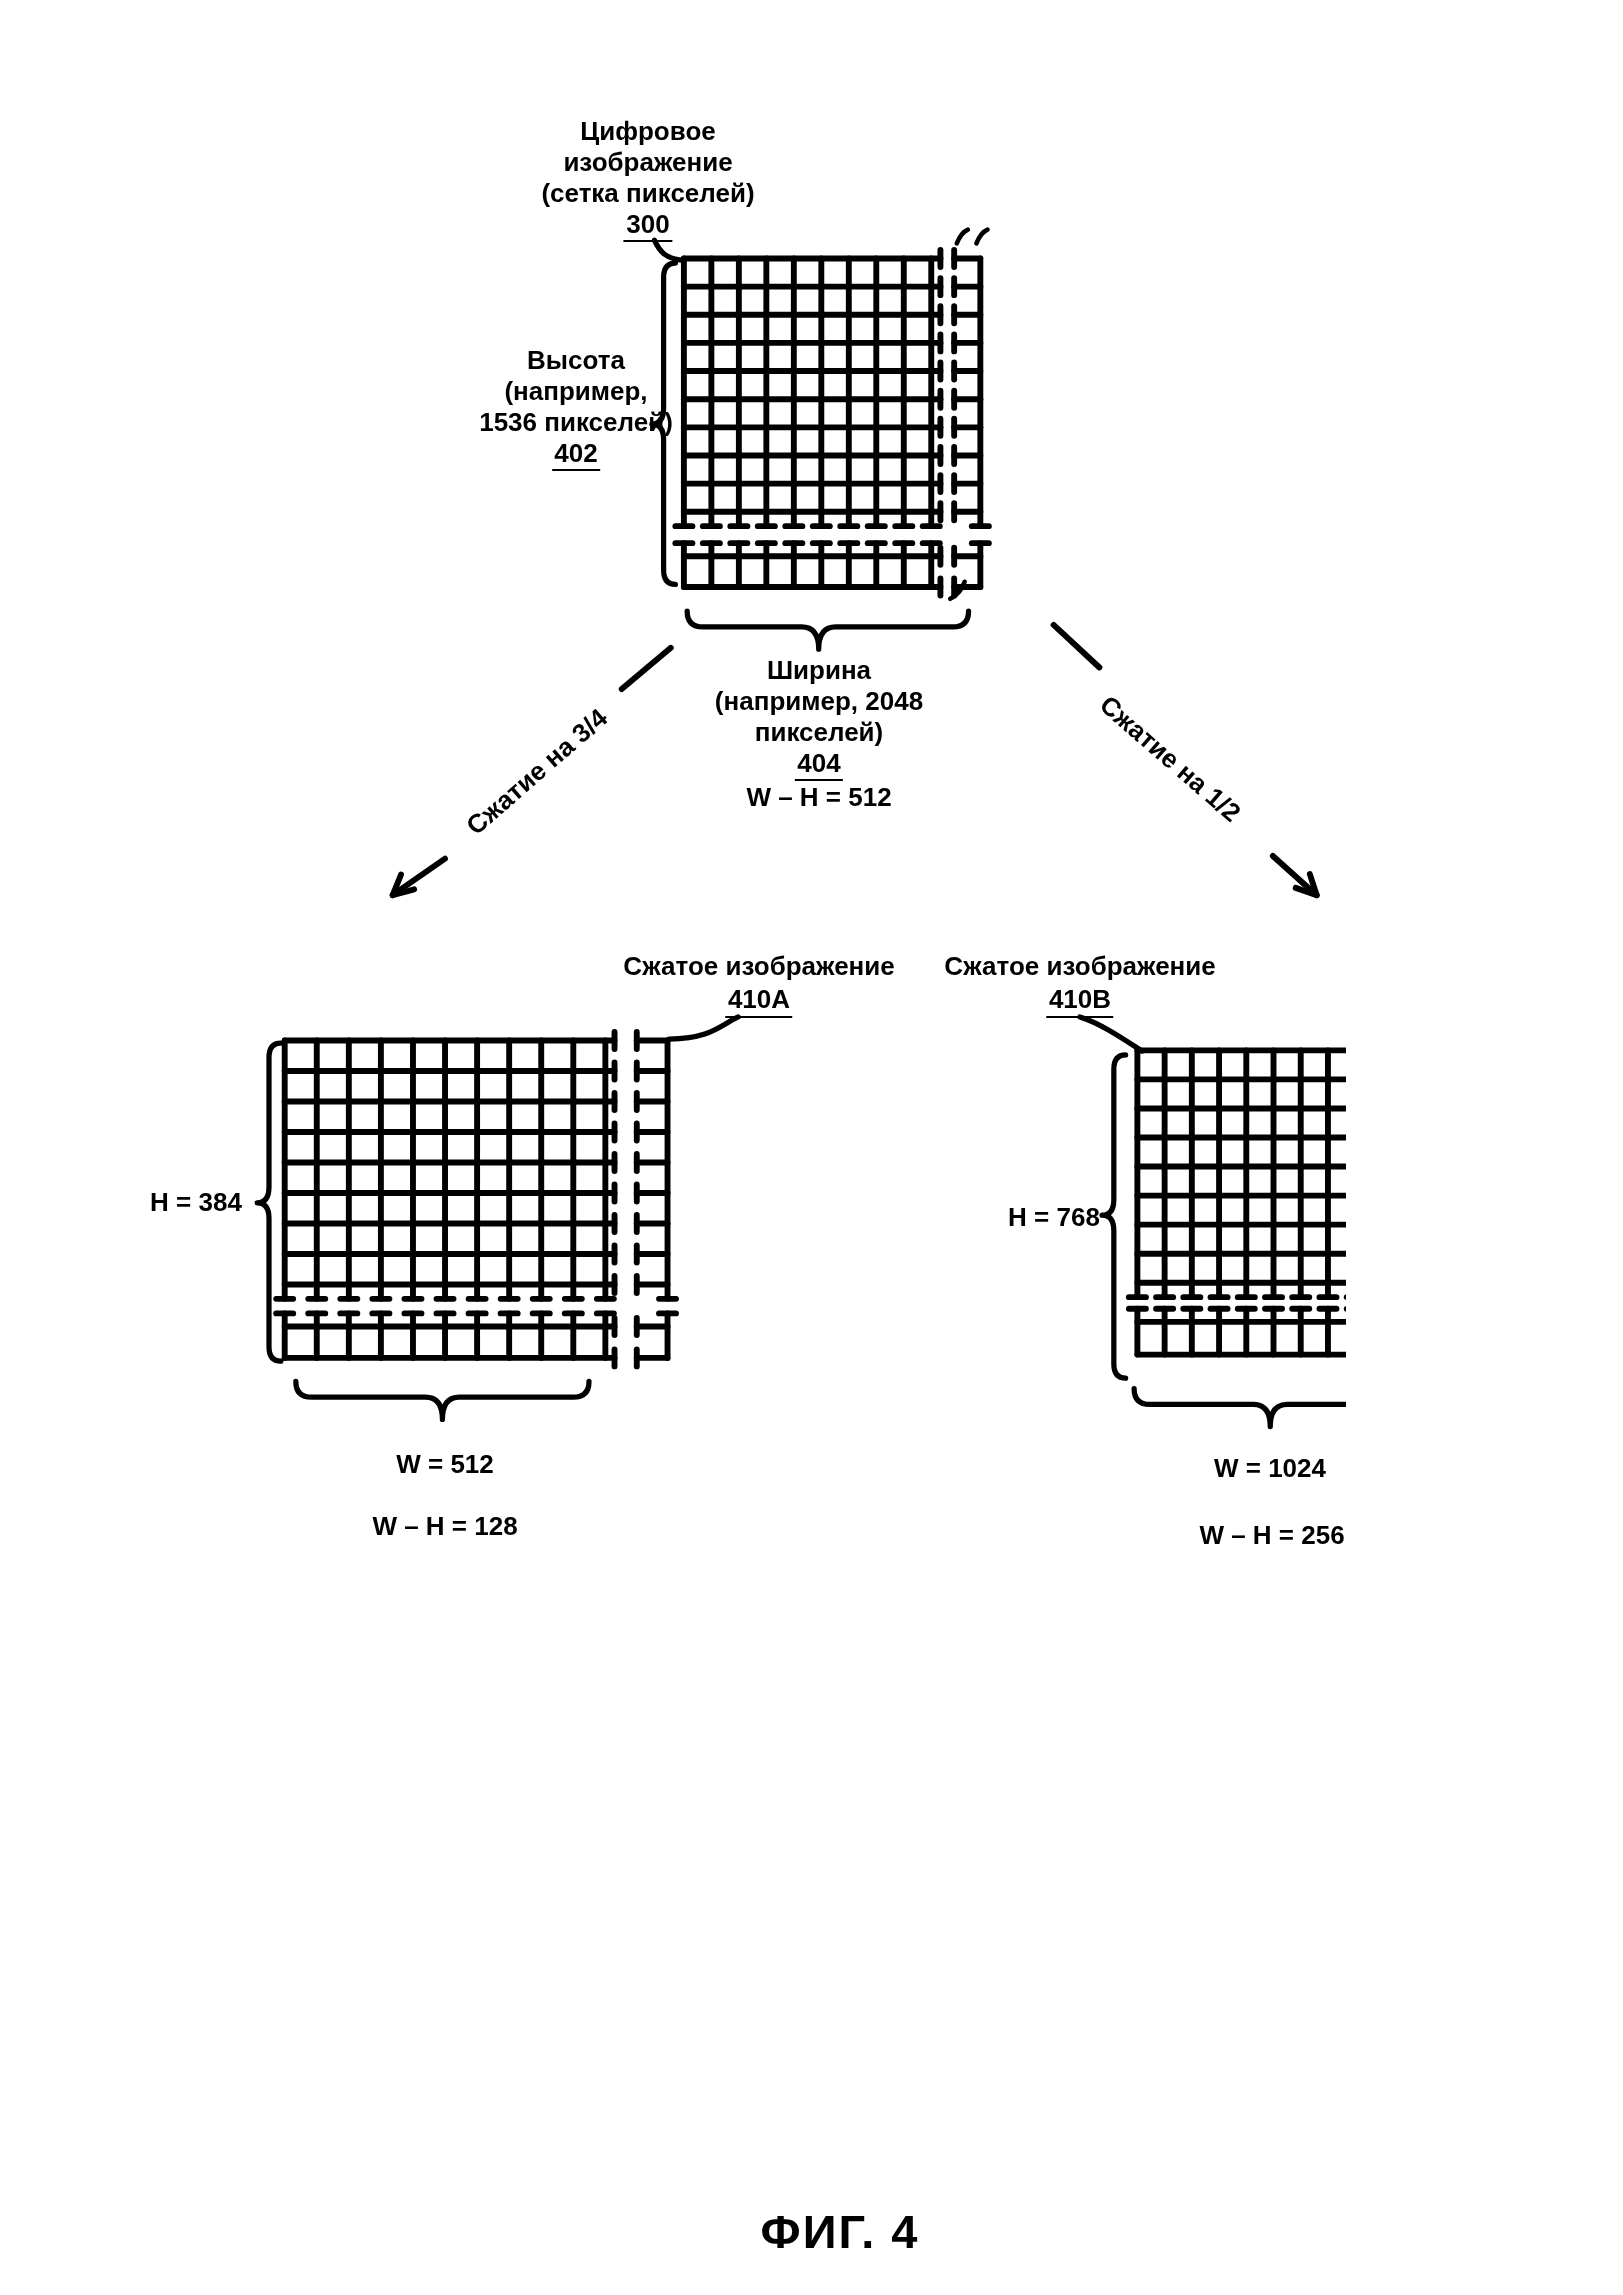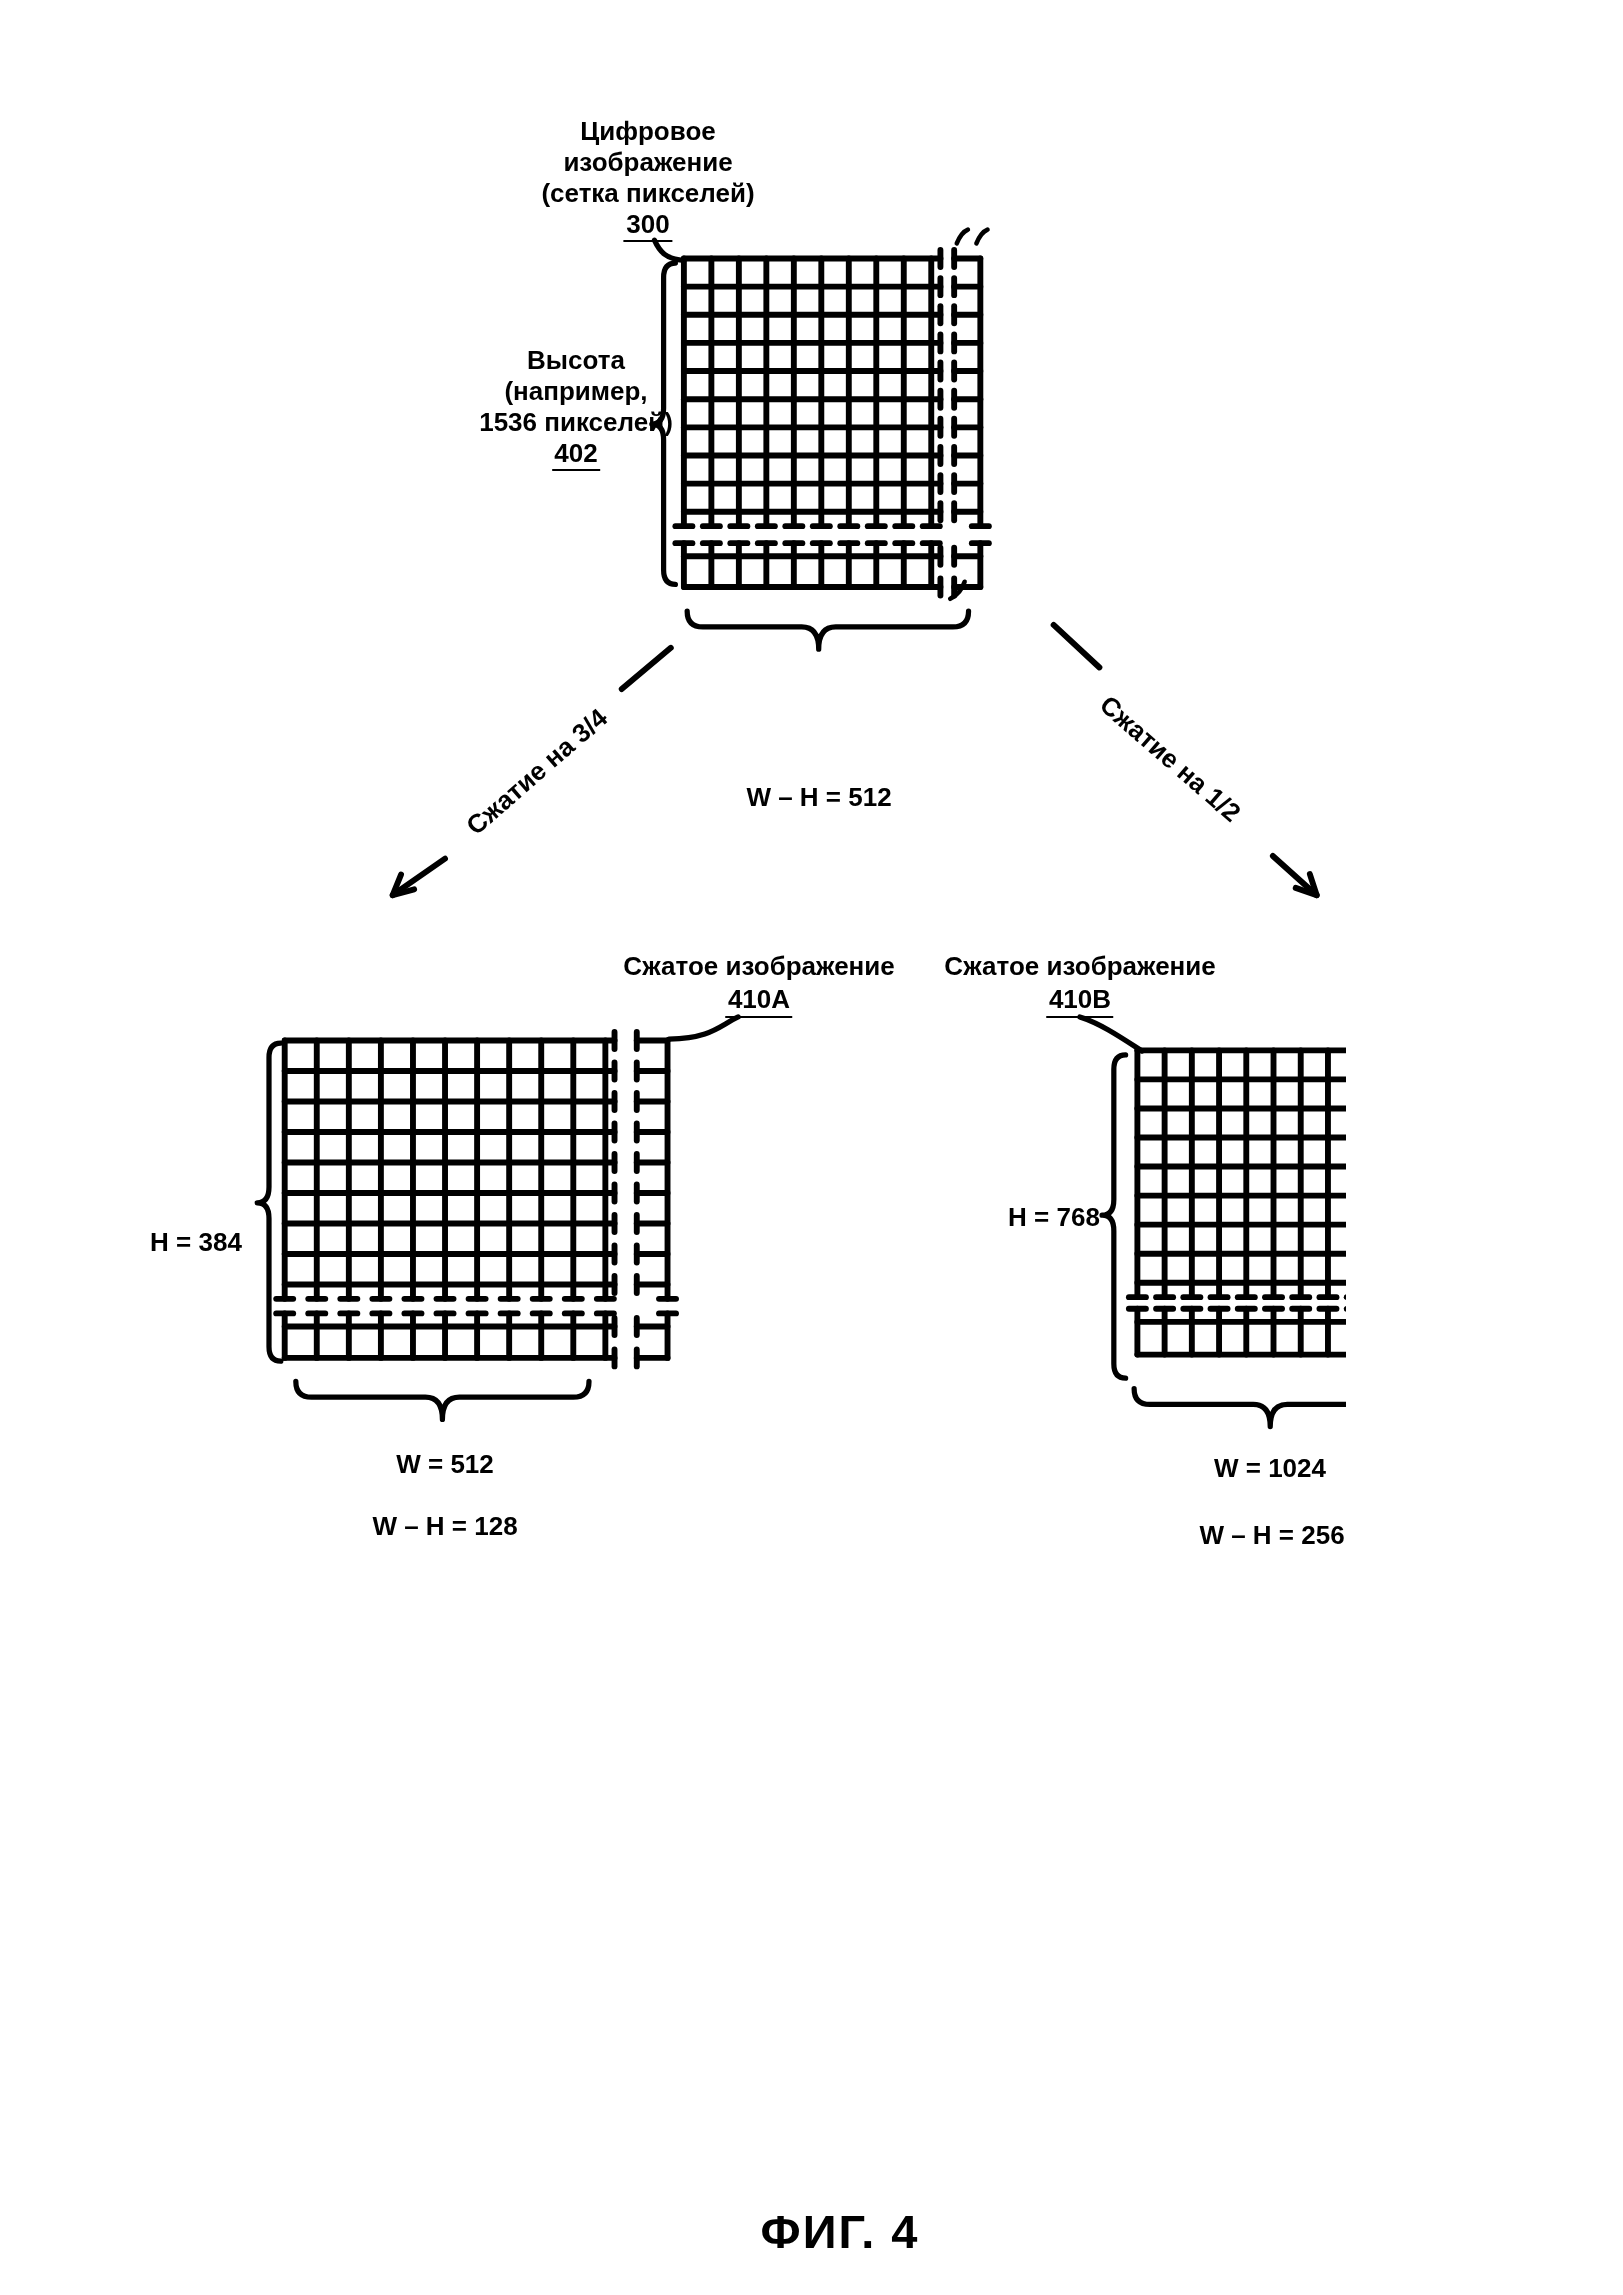--- a/index.html
+++ b/index.html
@@ -13,21 +13,21 @@
   .fm{position:absolute;transform:translateX(-50%);white-space:nowrap;font-size:26px;line-height:39px;}
   .rot{position:absolute;white-space:nowrap;font-size:26px;}
   #rot-left{left:537px;top:772px;transform:translate(-50%,-50%) rotate(-41deg);}
   #rot-right{left:1170px;top:759px;transform:translate(-50%,-50%) rotate(41deg);}
   #lbl-300{left:648px;top:116px;}
   #lbl-402{left:576px;top:345px;}
   #lbl-404{left:819px;top:655px;}
   #f-512{left:819px;top:778px;}
   #lbl-410a{left:759px;top:950px;}
   #lbl-410b{left:1080px;top:950px;}
-  #f-h384{left:196px;top:1183px;margin-top:40px;}
+  #f-h384{left:196px;top:1183px;}
   #f-h768{left:1033px;top:1198px;margin-left:21px;}
   #f-w512{left:445px;top:1437px;margin-top:8px;}
   #f-wh128{left:445px;top:1507px;}
   #f-w1024{left:1270px;top:1449px;}
   #f-wh256{left:1272px;top:1516px;}
   #fig-caption{left:840px;top:2207px;font-size:47px;line-height:50px;letter-spacing:2px;text-align:center;}
 </style>
 </head>
 <body>
 
@@ -339,20 +339,26 @@
     <div><span class="ref">300</span></div>
   </div>
 
   <div class="tb" id="lbl-402">
     <div>Высота</div>
     <div>(например,</div>
     <div>1536 пикселей)</div>
     <div><span class="ref">402</span></div>
   </div>
 
+  <div class="tb" id="lbl-404">
+    <div>Ширина</div>
+    <div>(например, 2048</div>
+    <div>пикселей)</div>
+    <div><span class="ref">404</span></div>
+  </div>
 
   <div class="fm" id="f-512">W – H = 512</div>
 
   <div class="rot" id="rot-left">Сжатие на 3/4</div>
   <div class="rot" id="rot-right">Сжатие на 1/2</div>
 
   <div class="tb wide" id="lbl-410a">
     <div>Сжатое изображение</div>
     <div><span class="ref">410A</span></div>
   </div>

